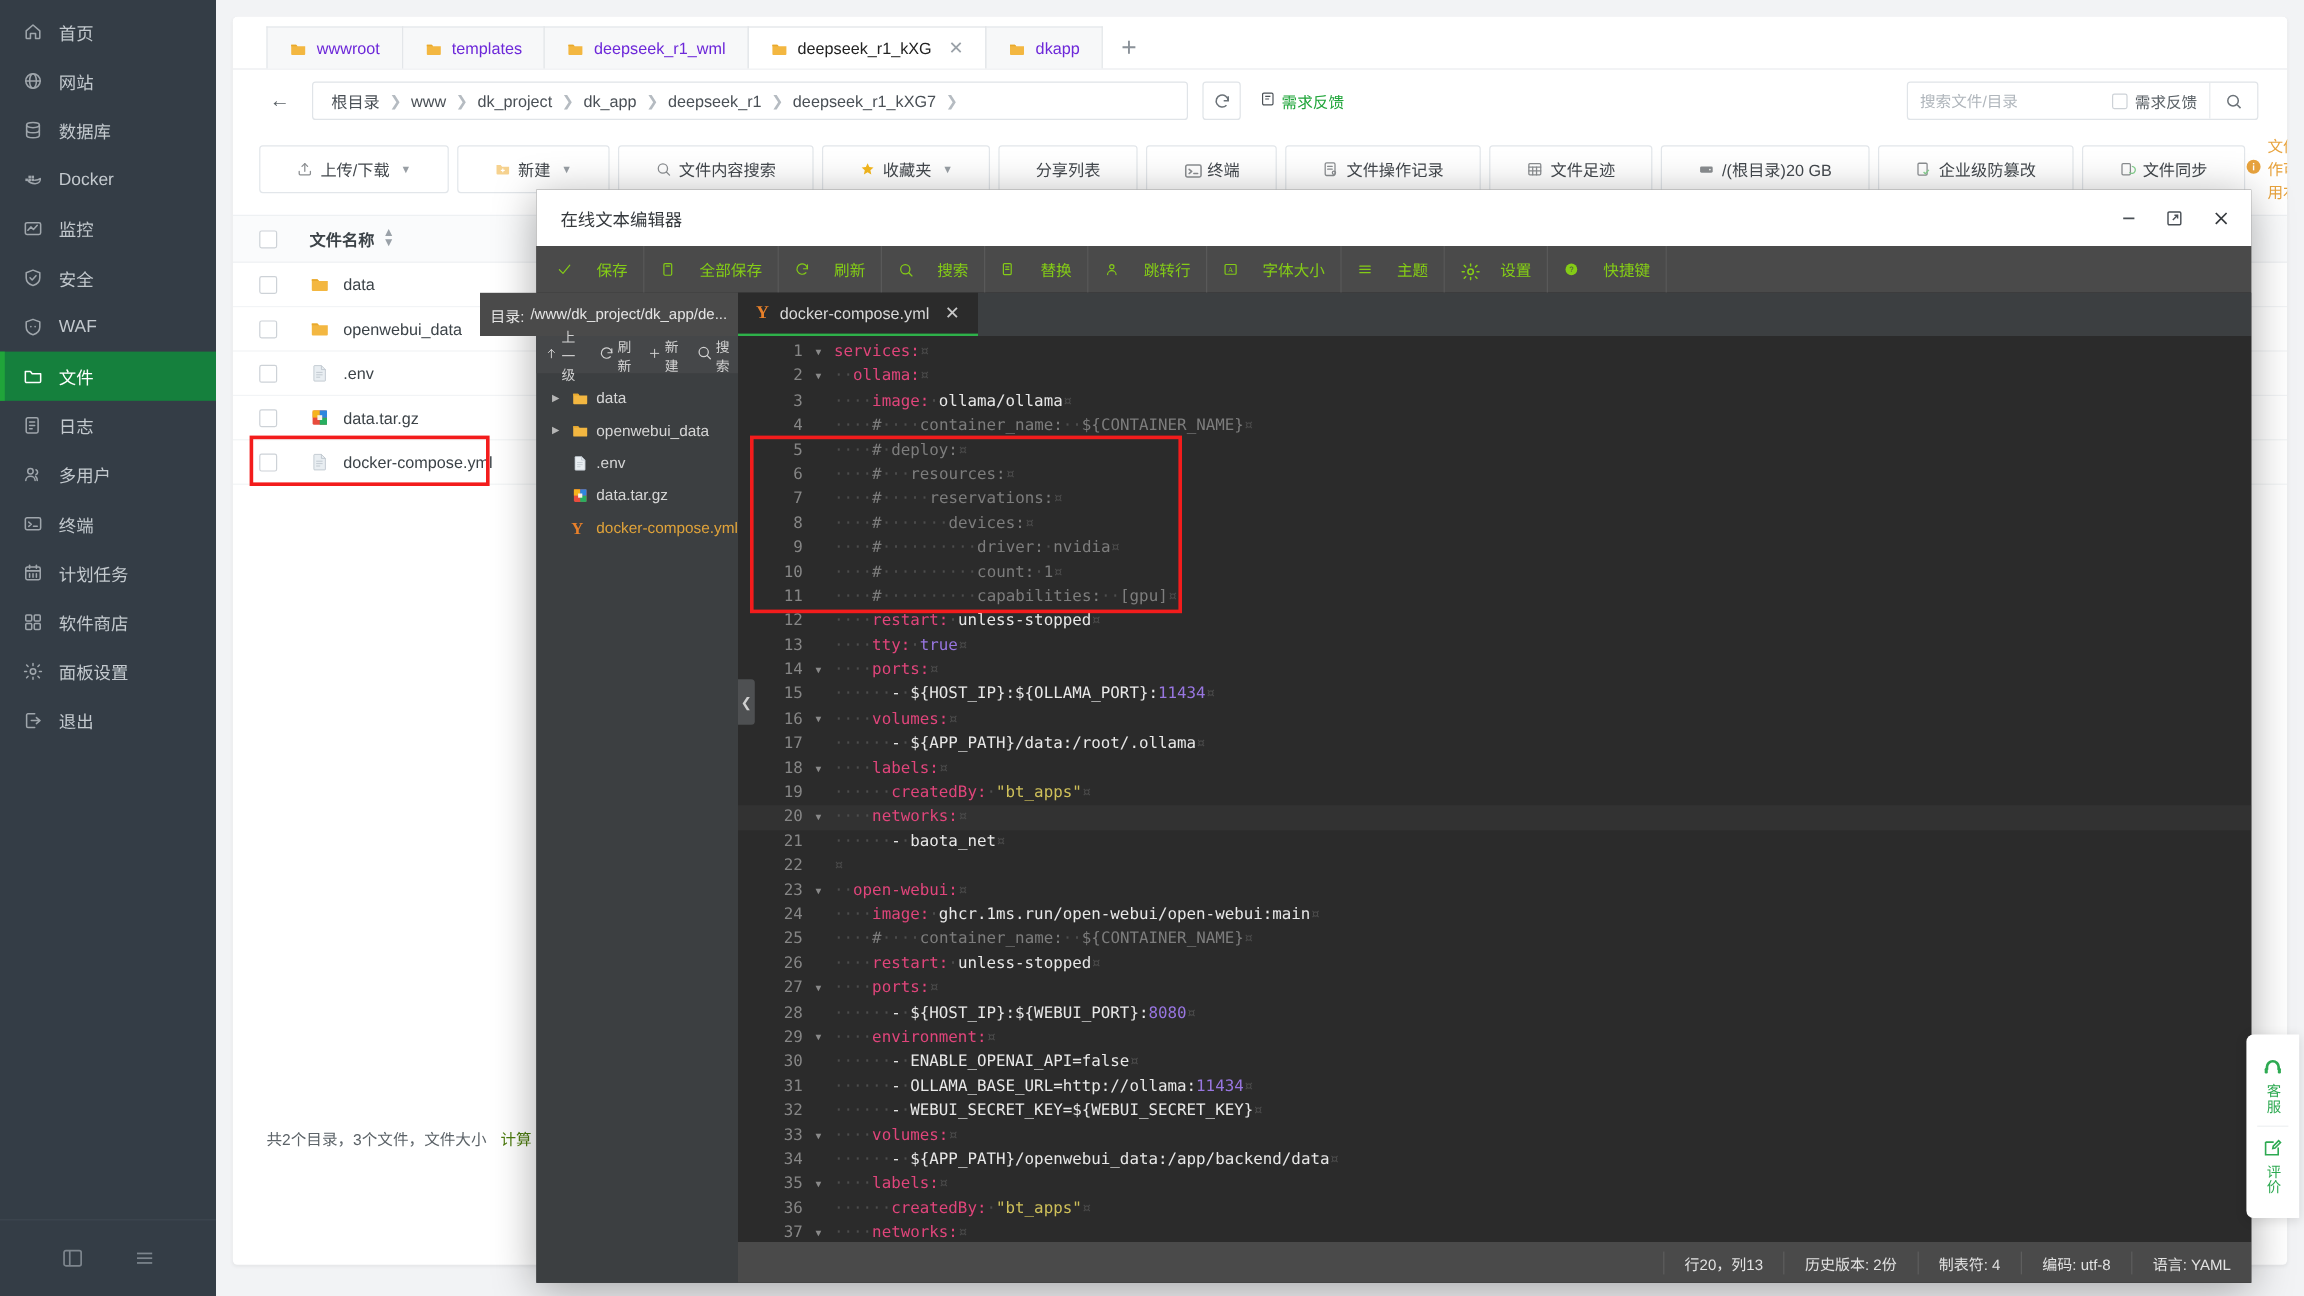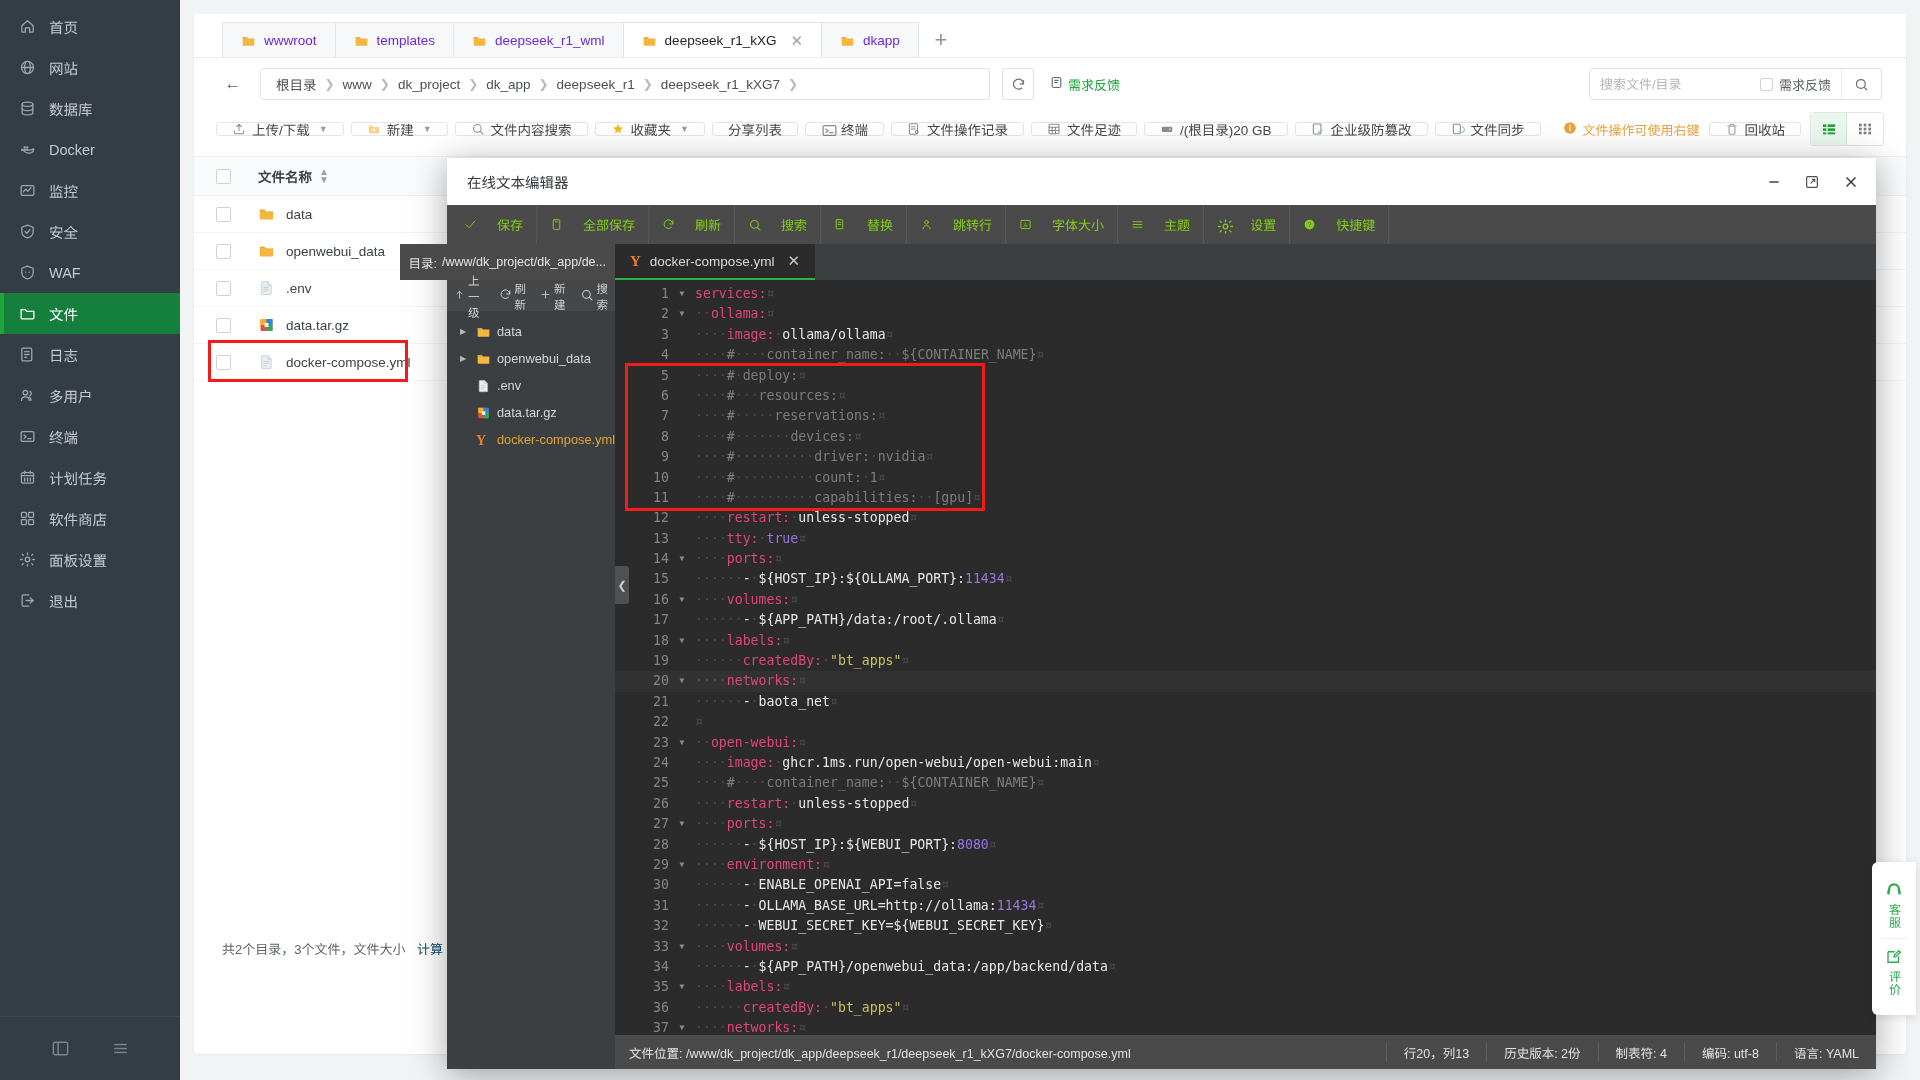--- a/index.html
+++ b/index.html
@@ -140,21 +140,21 @@
     color: #6b7278; cursor: pointer;
   }
 
   
   .toolrow {
     display: flex; align-items: center; gap: 0;
     padding: 4px 22px 10px 22px; flex-wrap: nowrap;
   }
   .tbtn {
     display: flex; align-items: center; gap: 6px;
-    height: 14px; padding: 0 15px; font-size: 13.5px; color: #43484d;
+    height: 40px; padding: 0 30px; font-size: 13.5px; color: #43484d;
     border: 1px solid #e2e6ea; background: #fff; cursor: pointer;
     white-space: nowrap; border-radius: 3px;
   }
   .tbtn + .tbtn { margin-left: 7px; }
   .tbtn .ico { width: 14px; height: 14px; flex: 0 0 14px; opacity: .62; }
   .tbtn .caret { font-size: 9px; color: #989ea4; margin-left: 3px; }
   .tbtn.star .ico { opacity: 1; }
   .tr-right { margin-left: auto; display: flex; align-items: center; gap: 9px; }
   .tiphint { display: flex; align-items: center; gap: 5px; color: #e8a33d; font-size: 13px; }
   .viewtoggle { display: flex; border: 1px solid #e2e6ea; border-radius: 3px; overflow: hidden; }
@@ -180,21 +180,21 @@
   }
   .frow .fname { margin-left: 27px; display: flex; align-items: center; gap: 11px; }
   .frow .ficon { width: 17px; height: 16px; flex: 0 0 17px; }
   .redbox {
     position: absolute; border: 3px solid #f31c1c; pointer-events: none; z-index: 30;
   }
   .filefoot {
     position: absolute; bottom: 96px; left: 0; width: 100%;
     padding-left: 28px; font-size: 13px; color: #5c6368;
   }
-  .filefoot .calc { color: #0c4a6e; cursor: pointer; margin-left: 8px; }
+  .filefoot .calc { color: #4d7c0f; cursor: pointer; margin-left: 8px; }
 
   
   .modal {
     position: absolute; left: 447px; top: 158px;
     width: 1429px; height: 911px;
     background: #2b2b2b; box-shadow: 0 6px 34px rgba(0,0,0,.35);
     z-index: 60; display: flex; flex-direction: column;
   }
   .mhead {
     height: 47px; background: #fff; display: flex; align-items: center;
@@ -949,24 +949,20 @@
             <span class="yml">Y</span>
             <span>docker-compose.yml</span>
             <span class="x">✕</span>
           </div>
         </div>
         <div class="codewrap">
           <div class="code" id="code"><div class="cline"><span class="gutter">1</span><span class="fold">▼</span><span class="ctext"><span class="dot"></span><span class="k">services:</span><span class="pil">¤</span></span></div><div class="cline"><span class="gutter">2</span><span class="fold">▼</span><span class="ctext"><span class="dot">··</span><span class="k">ollama:</span><span class="pil">¤</span></span></div><div class="cline"><span class="gutter">3</span><span class="fold"></span><span class="ctext"><span class="dot">····</span><span class="k">image:</span><span class="s"><span class="dot">·</span>ollama/ollama</span><span class="pil">¤</span></span></div><div class="cline"><span class="gutter">4</span><span class="fold"></span><span class="ctext"><span class="dot">····</span><span class="cm">#<span class="dot">·</span><span class="dot">·</span><span class="dot">·</span><span class="dot">·</span>container_name:<span class="dot">·</span><span class="dot">·</span>${CONTAINER_NAME}</span><span class="pil">¤</span></span></div><div class="cline"><span class="gutter">5</span><span class="fold"></span><span class="ctext"><span class="dot">····</span><span class="cm">#<span class="dot">·</span>deploy:</span><span class="pil">¤</span></span></div><div class="cline"><span class="gutter">6</span><span class="fold"></span><span class="ctext"><span class="dot">····</span><span class="cm">#<span class="dot">·</span><span class="dot">·</span><span class="dot">·</span>resources:</span><span class="pil">¤</span></span></div><div class="cline"><span class="gutter">7</span><span class="fold"></span><span class="ctext"><span class="dot">····</span><span class="cm">#<span class="dot">·</span><span class="dot">·</span><span class="dot">·</span><span class="dot">·</span><span class="dot">·</span>reservations:</span><span class="pil">¤</span></span></div><div class="cline"><span class="gutter">8</span><span class="fold"></span><span class="ctext"><span class="dot">····</span><span class="cm">#<span class="dot">·</span><span class="dot">·</span><span class="dot">·</span><span class="dot">·</span><span class="dot">·</span><span class="dot">·</span><span class="dot">·</span>devices:</span><span class="pil">¤</span></span></div><div class="cline"><span class="gutter">9</span><span class="fold"></span><span class="ctext"><span class="dot">····</span><span class="cm">#<span class="dot">·</span><span class="dot">·</span><span class="dot">·</span><span class="dot">·</span><span class="dot">·</span><span class="dot">·</span><span class="dot">·</span><span class="dot">·</span><span class="dot">·</span><span class="dot">·</span>driver:<span class="dot">·</span>nvidia</span><span class="pil">¤</span></span></div><div class="cline"><span class="gutter">10</span><span class="fold"></span><span class="ctext"><span class="dot">····</span><span class="cm">#<span class="dot">·</span><span class="dot">·</span><span class="dot">·</span><span class="dot">·</span><span class="dot">·</span><span class="dot">·</span><span class="dot">·</span><span class="dot">·</span><span class="dot">·</span><span class="dot">·</span>count:<span class="dot">·</span>1</span><span class="pil">¤</span></span></div><div class="cline"><span class="gutter">11</span><span class="fold"></span><span class="ctext"><span class="dot">····</span><span class="cm">#<span class="dot">·</span><span class="dot">·</span><span class="dot">·</span><span class="dot">·</span><span class="dot">·</span><span class="dot">·</span><span class="dot">·</span><span class="dot">·</span><span class="dot">·</span><span class="dot">·</span>capabilities:<span class="dot">·</span><span class="dot">·</span>[gpu]</span><span class="pil">¤</span></span></div><div class="cline"><span class="gutter">12</span><span class="fold"></span><span class="ctext"><span class="dot">····</span><span class="k">restart:</span><span class="s"><span class="dot">·</span>unless-stopped</span><span class="pil">¤</span></span></div><div class="cline"><span class="gutter">13</span><span class="fold"></span><span class="ctext"><span class="dot">····</span><span class="k">tty:</span><span class="s"><span class="dot">·</span></span><span class="bool">true</span><span class="pil">¤</span></span></div><div class="cline"><span class="gutter">14</span><span class="fold">▼</span><span class="ctext"><span class="dot">····</span><span class="k">ports:</span><span class="pil">¤</span></span></div><div class="cline"><span class="gutter">15</span><span class="fold"></span><span class="ctext"><span class="dot">······</span><span class="s">-<span class="dot">·</span></span><span class="s">${HOST_IP}:${OLLAMA_PORT}:</span><span class="num">11434</span><span class="pil">¤</span></span></div><div class="cline"><span class="gutter">16</span><span class="fold">▼</span><span class="ctext"><span class="dot">····</span><span class="k">volumes:</span><span class="pil">¤</span></span></div><div class="cline"><span class="gutter">17</span><span class="fold"></span><span class="ctext"><span class="dot">······</span><span class="s">-<span class="dot">·</span>${APP_PATH}/data:/root/.ollama</span><span class="pil">¤</span></span></div><div class="cline"><span class="gutter">18</span><span class="fold">▼</span><span class="ctext"><span class="dot">····</span><span class="k">labels:</span><span class="pil">¤</span></span></div><div class="cline"><span class="gutter">19</span><span class="fold"></span><span class="ctext"><span class="dot">······</span><span class="k">createdBy:</span><span class="s"><span class="dot">·</span></span><span class="str">"bt_apps"</span><span class="pil">¤</span></span></div><div class="cline cur"><span class="gutter">20</span><span class="fold">▼</span><span class="ctext"><span class="dot">····</span><span class="k">networks:</span><span class="pil">¤</span></span></div><div class="cline"><span class="gutter">21</span><span class="fold"></span><span class="ctext"><span class="dot">······</span><span class="s">-<span class="dot">·</span>baota_net</span><span class="pil">¤</span></span></div><div class="cline"><span class="gutter">22</span><span class="fold"></span><span class="ctext"><span class="dot"></span><span class="pil">¤</span></span></div><div class="cline"><span class="gutter">23</span><span class="fold">▼</span><span class="ctext"><span class="dot">··</span><span class="k">open-webui:</span><span class="pil">¤</span></span></div><div class="cline"><span class="gutter">24</span><span class="fold"></span><span class="ctext"><span class="dot">····</span><span class="k">image:</span><span class="s"><span class="dot">·</span>ghcr.1ms.run/open-webui/open-webui:main</span><span class="pil">¤</span></span></div><div class="cline"><span class="gutter">25</span><span class="fold"></span><span class="ctext"><span class="dot">····</span><span class="cm">#<span class="dot">·</span><span class="dot">·</span><span class="dot">·</span><span class="dot">·</span>container_name:<span class="dot">·</span><span class="dot">·</span>${CONTAINER_NAME}</span><span class="pil">¤</span></span></div><div class="cline"><span class="gutter">26</span><span class="fold"></span><span class="ctext"><span class="dot">····</span><span class="k">restart:</span><span class="s"><span class="dot">·</span>unless-stopped</span><span class="pil">¤</span></span></div><div class="cline"><span class="gutter">27</span><span class="fold">▼</span><span class="ctext"><span class="dot">····</span><span class="k">ports:</span><span class="pil">¤</span></span></div><div class="cline"><span class="gutter">28</span><span class="fold"></span><span class="ctext"><span class="dot">······</span><span class="s">-<span class="dot">·</span>${HOST_IP}:${WEBUI_PORT}:</span><span class="num">8080</span><span class="pil">¤</span></span></div><div class="cline"><span class="gutter">29</span><span class="fold">▼</span><span class="ctext"><span class="dot">····</span><span class="k">environment:</span><span class="pil">¤</span></span></div><div class="cline"><span class="gutter">30</span><span class="fold"></span><span class="ctext"><span class="dot">······</span><span class="s">-<span class="dot">·</span>ENABLE_OPENAI_API=false</span><span class="pil">¤</span></span></div><div class="cline"><span class="gutter">31</span><span class="fold"></span><span class="ctext"><span class="dot">······</span><span class="s">-<span class="dot">·</span>OLLAMA_BASE_URL=http://ollama:</span><span class="num">11434</span><span class="pil">¤</span></span></div><div class="cline"><span class="gutter">32</span><span class="fold"></span><span class="ctext"><span class="dot">······</span><span class="s">-<span class="dot">·</span>WEBUI_SECRET_KEY=${WEBUI_SECRET_KEY}</span><span class="pil">¤</span></span></div><div class="cline"><span class="gutter">33</span><span class="fold">▼</span><span class="ctext"><span class="dot">····</span><span class="k">volumes:</span><span class="pil">¤</span></span></div><div class="cline"><span class="gutter">34</span><span class="fold"></span><span class="ctext"><span class="dot">······</span><span class="s">-<span class="dot">·</span>${APP_PATH}/openwebui_data:/app/backend/data</span><span class="pil">¤</span></span></div><div class="cline"><span class="gutter">35</span><span class="fold">▼</span><span class="ctext"><span class="dot">····</span><span class="k">labels:</span><span class="pil">¤</span></span></div><div class="cline"><span class="gutter">36</span><span class="fold"></span><span class="ctext"><span class="dot">······</span><span class="k">createdBy:</span><span class="s"><span class="dot">·</span></span><span class="str">"bt_apps"</span><span class="pil">¤</span></span></div><div class="cline"><span class="gutter">37</span><span class="fold">▼</span><span class="ctext"><span class="dot">····</span><span class="k">networks:</span><span class="pil">¤</span></span></div></div>
           <div class="redbox" id="code-highlight" style="left: 10px; top: 82.6px; width: 360px; height: 148.8px;"></div>
         </div>
         <div class="mstatus">
-          <span class="loc">
-            <span>文件位置:</span>
-            <span>/www/dk_project/dk_app/deepseek_r1/deepseek_r1_kXG7/docker-compose.yml</span>
-          </span>
           <span class="spacer"></span>
           <span class="seg">行20，列13</span>
           <span class="seg">历史版本: 2份</span>
           <span class="seg">制表符: 4</span>
           <span class="seg">编码: utf-8</span>
           <span class="seg">语言: YAML</span>
         </div>
       </div>
     </div>
   </div>

